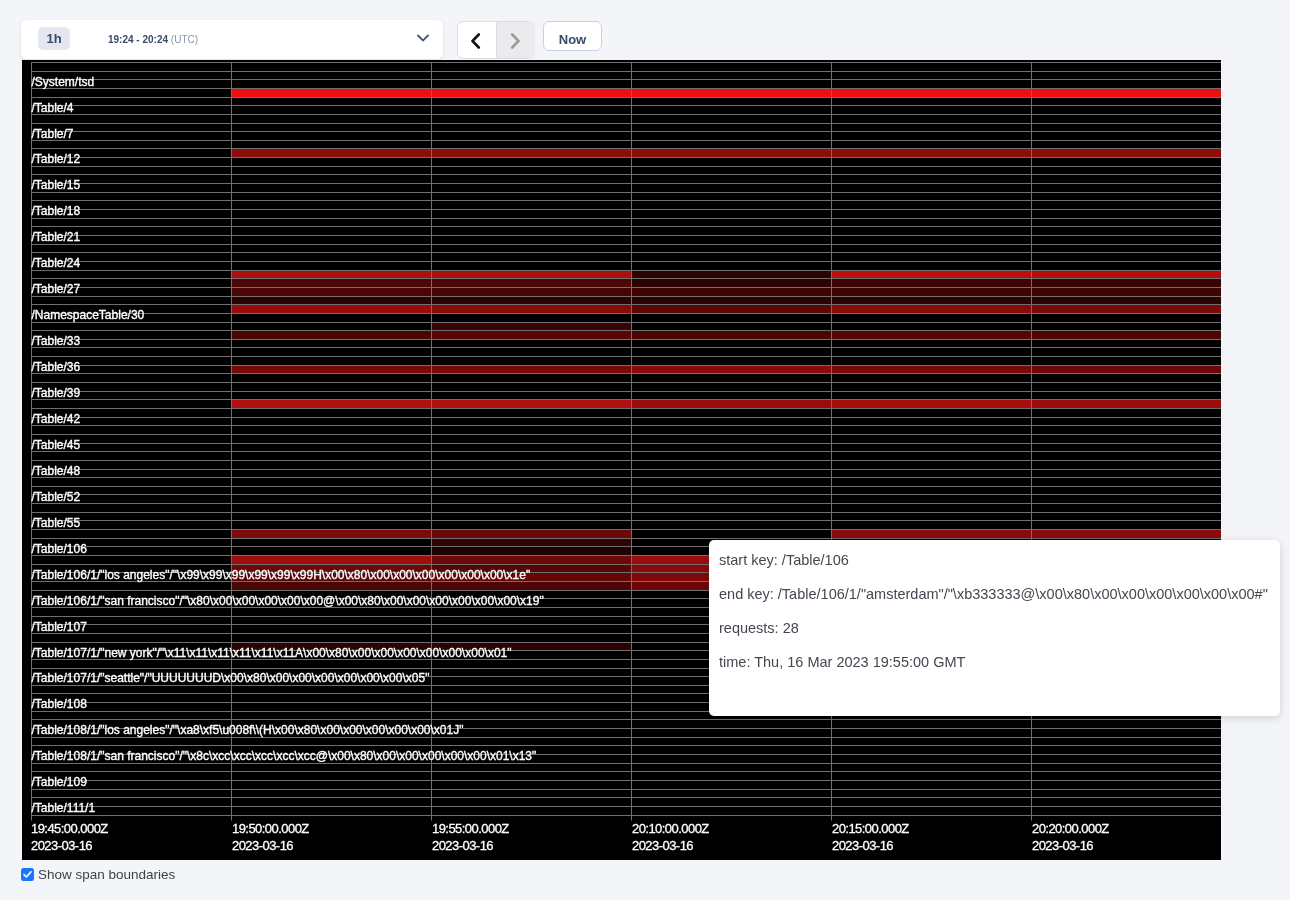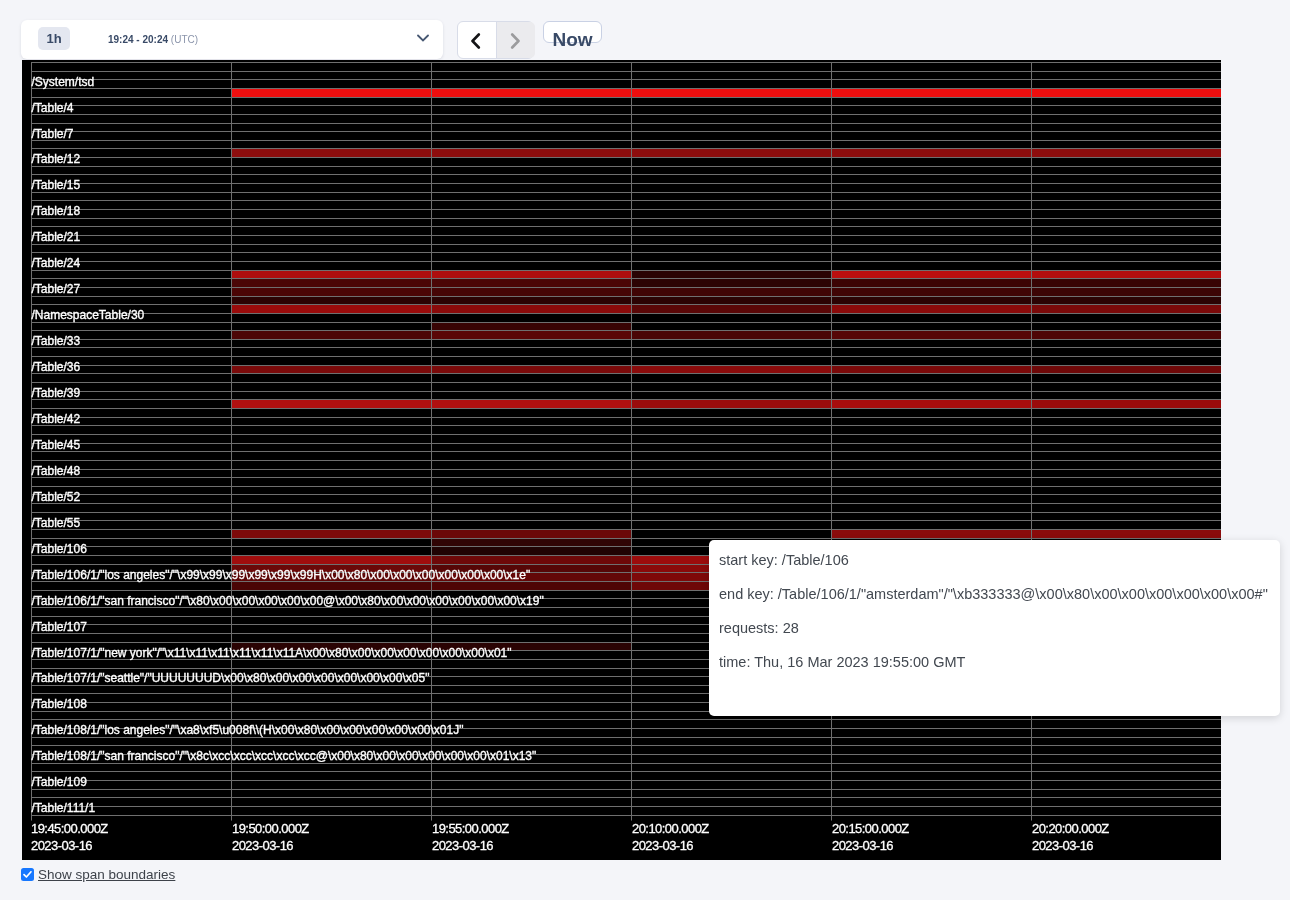--- a/index.html
+++ b/index.html
@@ -2,24 +2,24 @@
 <html><head><meta charset="utf-8">
 <style>
   html,body{margin:0;padding:0;}
   body{width:1290px;height:900px;background:#f4f5f9;font-family:"Liberation Sans",sans-serif;position:relative;overflow:hidden;}
   .ddbox{position:absolute;left:21px;top:20px;width:422px;height:39px;background:#fff;border-radius:6px;box-shadow:0 1px 3px rgba(60,64,90,.14);text-decoration:underline;}
   .badge{position:absolute;left:17px;top:7px;width:32px;height:23px;background:#e4e7f0;border-radius:5px;color:#394a67;font-size:13px;font-weight:bold;text-align:center;line-height:23px;}
   .range{position:absolute;left:64px;top:0;line-height:39px;font-size:10px;color:#394a67;font-weight:bold;margin-left:23px;}
   .range span{color:#8b95ab;font-weight:normal;}
   .nav{position:absolute;left:457px;top:21px;width:77px;height:38px;background:#fff;border:1px solid #d8dce8;border-radius:6px;box-sizing:border-box;}
   .nav .r{position:absolute;left:38px;top:0;width:38px;height:36px;background:#ebebee;border-left:1px solid #d8dce8;border-radius:0 5px 5px 0;}
-  .nowbtn{position:absolute;left:543px;top:21px;width:59px;height:22px;background:#fff;border:1px solid #c9d1e4;border-radius:6px;box-sizing:border-box;color:#394a67;font-size:19px;font-weight:bold;text-align:center;line-height:36px;}
+  .nowbtn{position:absolute;left:543px;top:21px;width:59px;height:30px;background:#fff;border:1px solid #c9d1e4;border-radius:6px;box-sizing:border-box;color:#394a67;font-size:13px;font-weight:bold;text-align:center;line-height:36px;}
   #chart{position:absolute;left:22px;top:60px;width:1199px;height:800px;background:#f0abfc;}
   #tip{position:absolute;left:709px;top:540px;width:571px;height:176px;background:#fff;border-radius:5px;box-shadow:0 2px 8px rgba(0,0,0,.15);box-sizing:border-box;padding:3px 10px 0 10px;color:#424850;font-size:14.5px;line-height:34px;white-space:nowrap;overflow:hidden;}
-  .cbrow{position:absolute;left:21px;top:867px;color:#3d424a;font-size:13.5px;text-decoration:underline;}
+  .cbrow{position:absolute;left:21px;top:867px;color:#3d424a;font-size:13.5px;}
   .cb{display:inline-block;vertical-align:-2px;width:13px;height:13px;background:#1677ff;border-radius:2.5px;margin-right:4px;position:relative;}
   .cb svg{position:absolute;left:1px;top:1px;}
 </style></head>
 <body>
   <div class="ddbox">
     <div class="badge">1h</div>
     <div class="range">19:24 - 20:24 <span>(UTC)</span></div>
     <svg style="position:absolute;right:14px;top:14px" width="12" height="8" viewBox="0 0 12 8">
       <path d="M1 1.5 L6 6.5 L11 1.5" stroke="#475872" stroke-width="1.8" fill="none" stroke-linecap="round"></path>
     </svg>

